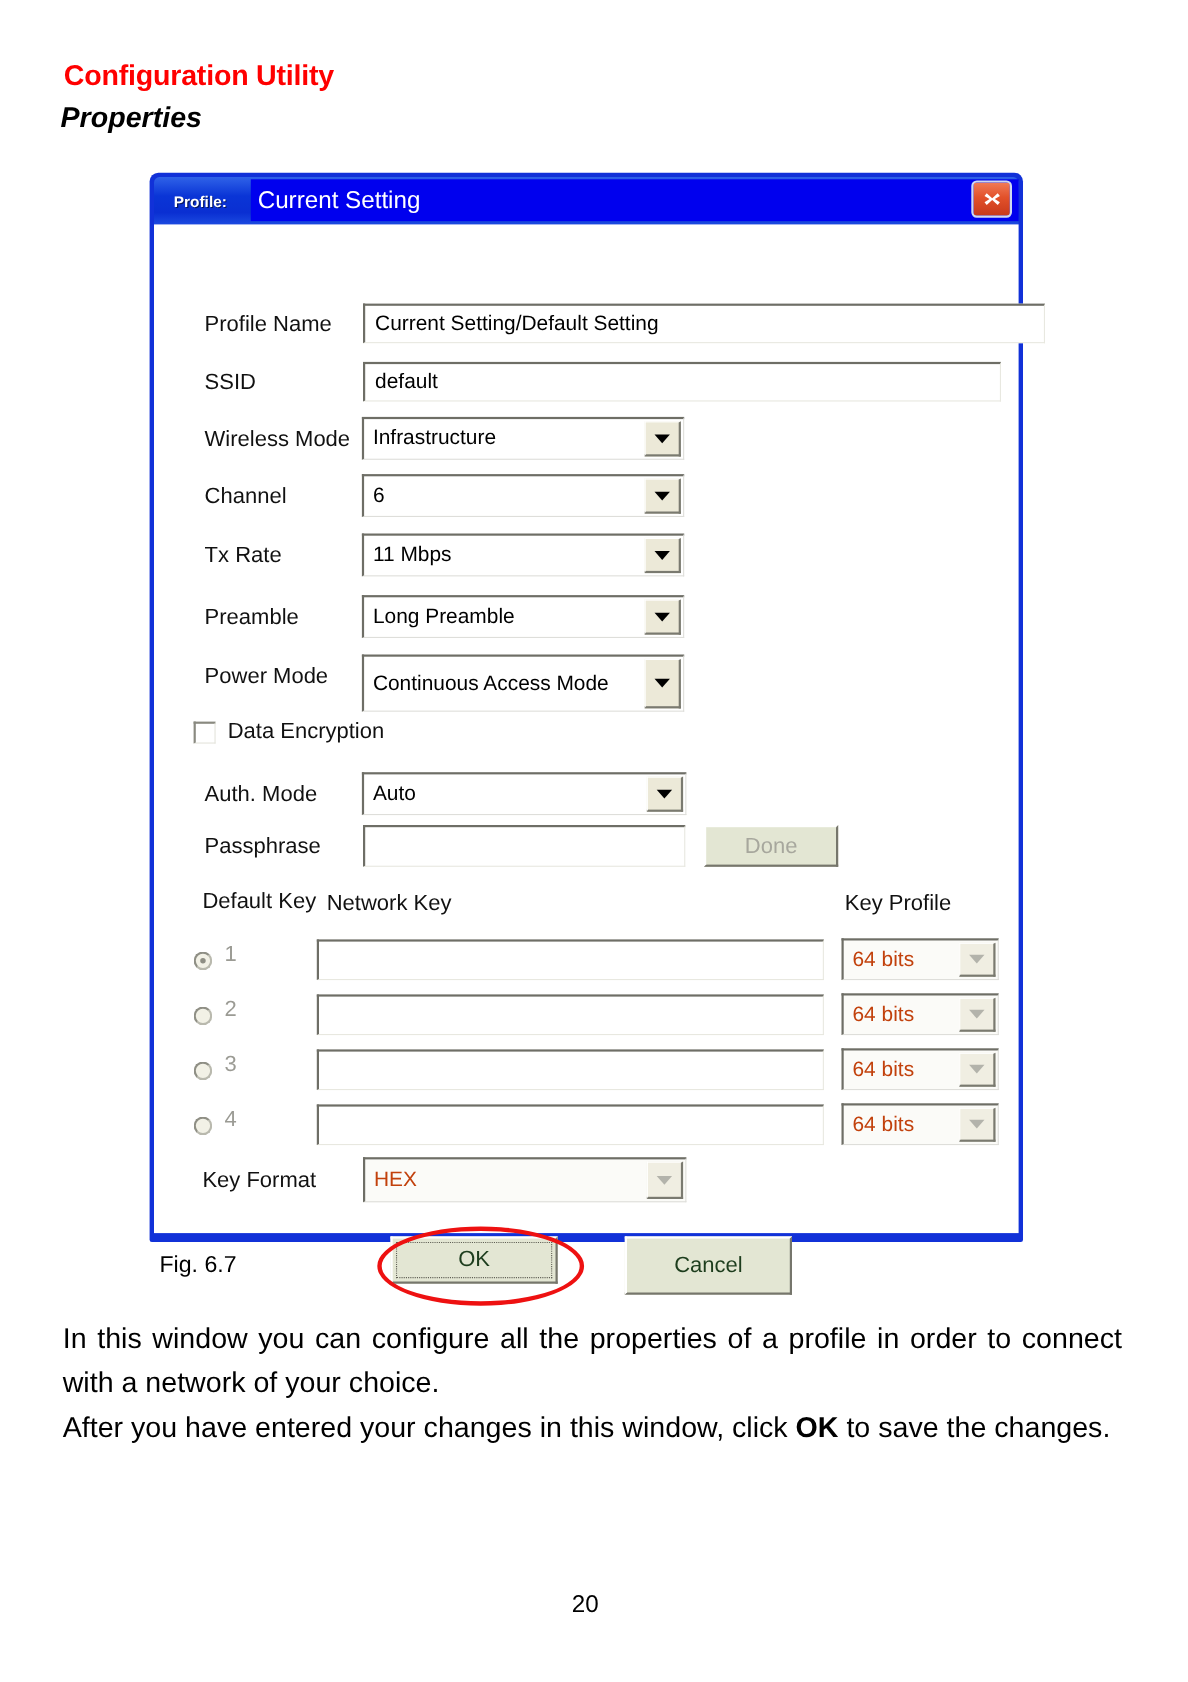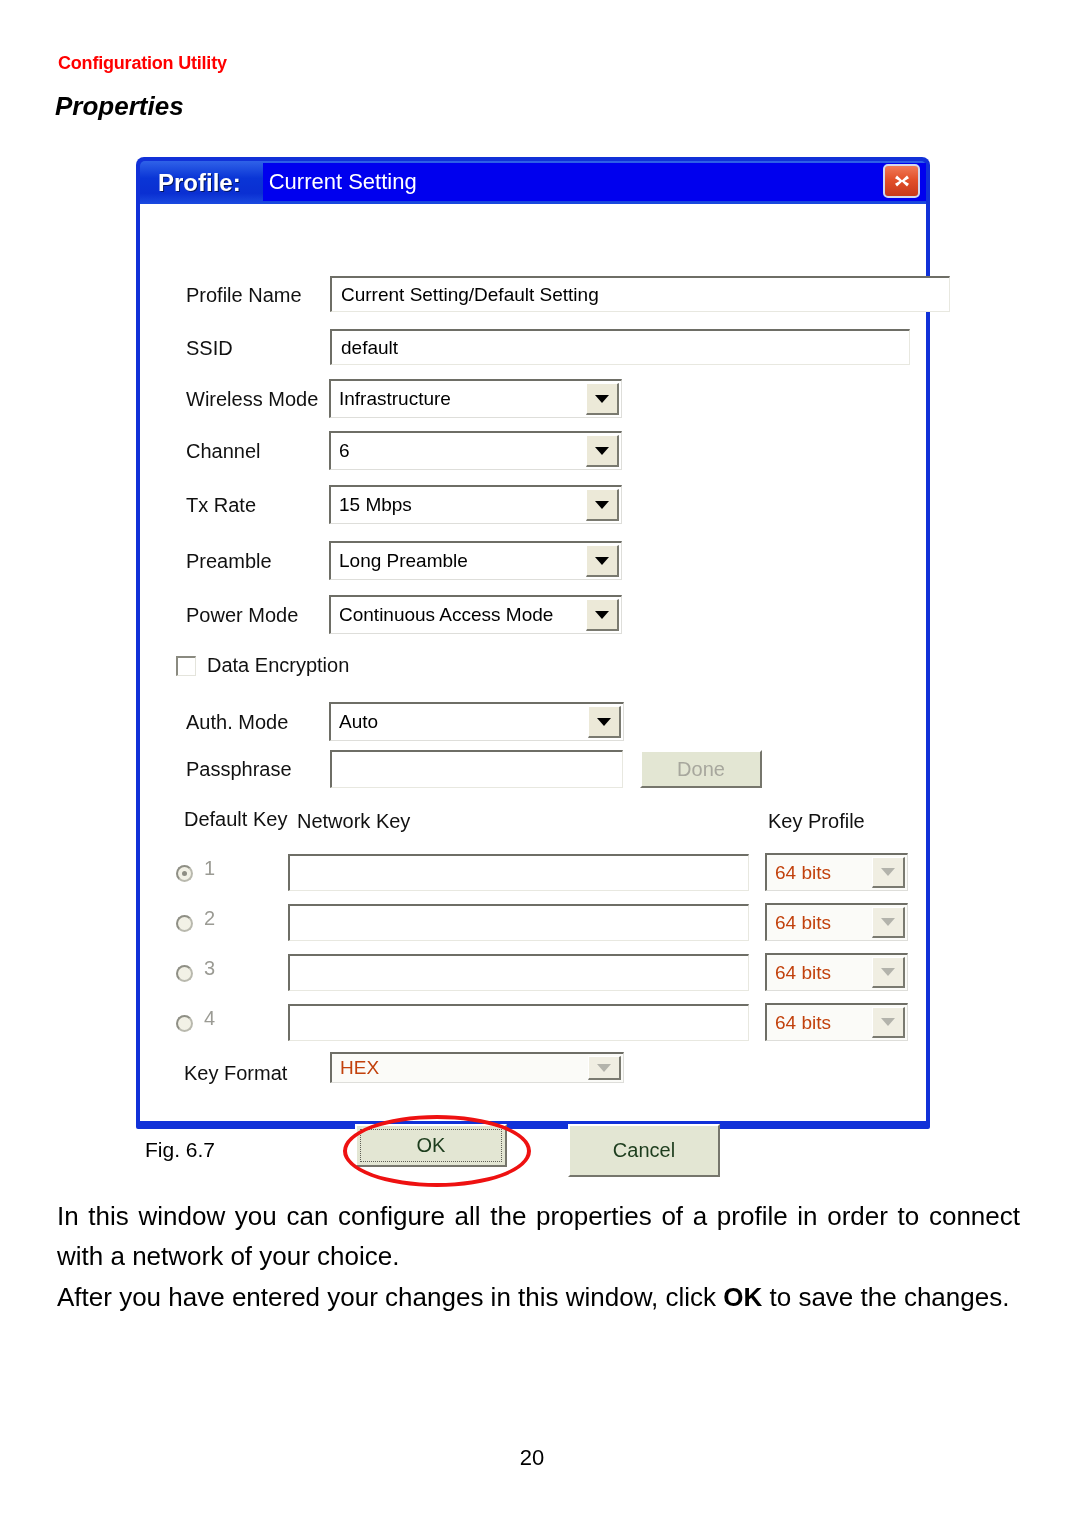--- a/index.html
+++ b/index.html
@@ -14,21 +14,21 @@
     font-family: "Liberation Sans", sans-serif;
     color: #000;
     overflow: hidden;
   }
 
   
   .page-title {
     position: absolute;
     left: 58px;
     top: 53px;
-    font-size: 18px;
+    font-size: 26px;
     font-weight: bold;
     color: #ff0000;
     letter-spacing: -0.2px;
   }
   .page-subtitle {
     position: absolute;
     left: 55px;
     top: 91px;
     font-size: 26px;
     font-weight: bold;
@@ -51,21 +51,21 @@
   .titlebar {
     position: relative;
     height: 43px;
     border-radius: 5px 5px 0 0;
     background: linear-gradient(180deg,#2f62e8 0%, #0a35d6 40%, #0a2fd2 75%, #1b4ae0 100%);
     display: flex;
     align-items: center;
     overflow: visible;
   }
   .title-profile-label {
-    font-size: 24px;
+    font-size: 14px;
     font-weight: bold;
     color: #ffffff;
     margin-left: 18px;
     text-shadow: 1px 1px 0 rgba(0,0,0,0.55);
     letter-spacing: 0px;
   }
   .title-profile-value {
     font-size: 22px;
     color: #ffffff;
     background: #0000ee;
@@ -298,36 +298,36 @@
     <div class="lbl" style="left:46px; top:236px;">Channel</div>
     <div class="combo" style="left:189px; top:227px; width:293px; height:39px;">
       <span>6</span>
       <span class="arrow-box">
           <span class="tri"></span>
         </span>
     </div>
 
     <div class="lbl" style="left:46px; top:290px;">Tx Rate</div>
     <div class="combo" style="left:189px; top:281px; width:293px; height:39px;">
-      <span>15 Mbps</span>
+      <span>11 Mbps</span>
       <span class="arrow-box">
           <span class="tri"></span>
         </span>
     </div>
 
     <div class="lbl" style="left:46px; top:346px;">Preamble</div>
     <div class="combo" style="left:189px; top:337px; width:293px; height:39px;">
       <span>Long Preamble</span>
       <span class="arrow-box">
           <span class="tri"></span>
         </span>
     </div>
 
     <div class="lbl" style="left:46px; top:400px;">Power Mode</div>
-    <div class="combo" style="left:189px; top:391px; width:293px; height:39px;">
+    <div class="combo" style="left:189px; top:391px; width:293px; height:52px;">
       <span>Continuous Access Mode</span>
       <span class="arrow-box">
           <span class="tri"></span>
         </span>
     </div>
 
     <div class="checkbox" style="left:36px; top:452px;"></div>
     <div class="lbl" style="left:67px; top:450px;">Data Encryption</div>
 
     <div class="lbl" style="left:46px; top:507px;">Auth. Mode</div>
@@ -384,21 +384,21 @@
     <div class="radio-label" style="left:64px; top:803px;">4</div>
     <div class="field" style="left:148px; top:800px; width:461px; height:37px;"></div>
     <div class="combo disabled" style="left:625px; top:799px; width:143px; height:38px;">
       <span>64 bits</span>
       <span class="arrow-box">
           <span class="tri grey"></span>
         </span>
     </div>
 
     <div class="lbl" style="left:44px; top:858px;">Key Format</div>
-    <div class="combo disabled" style="left:190px; top:848px; width:294px; height:31px;">
+    <div class="combo disabled" style="left:190px; top:848px; width:294px; height:41px;">
       <span>HEX</span>
       <span class="arrow-box">
           <span class="tri grey"></span>
         </span>
     </div>
 
     <div class="btn" style="left:215px; top:920px; width:152px; height:43px;">
       <span class="focusring"></span>
       <span>OK</span>
     </div>

